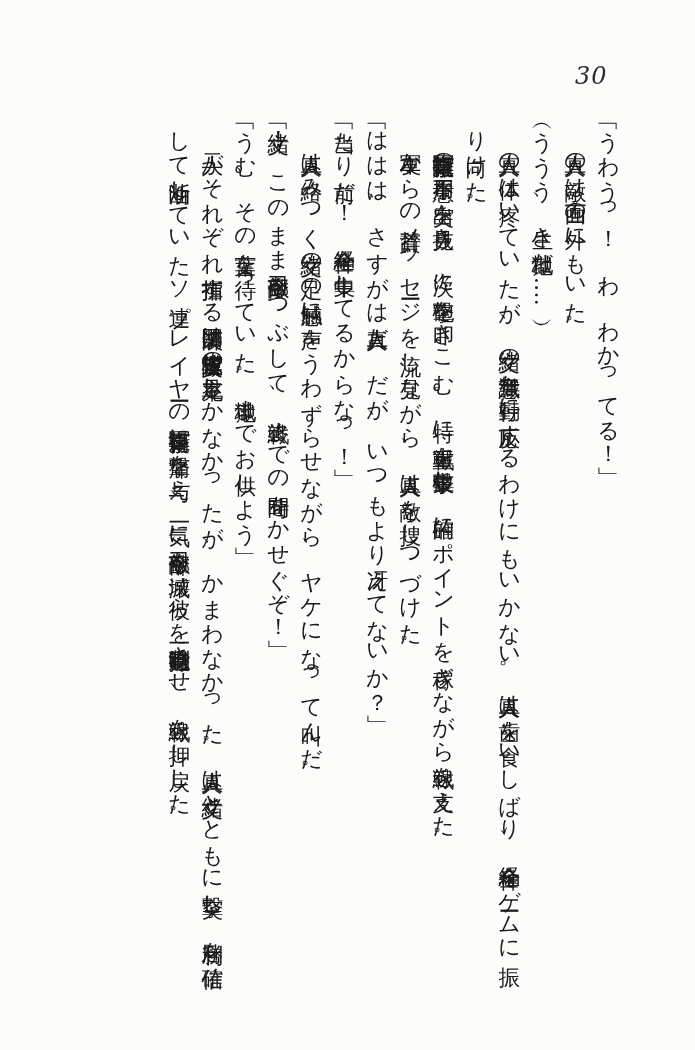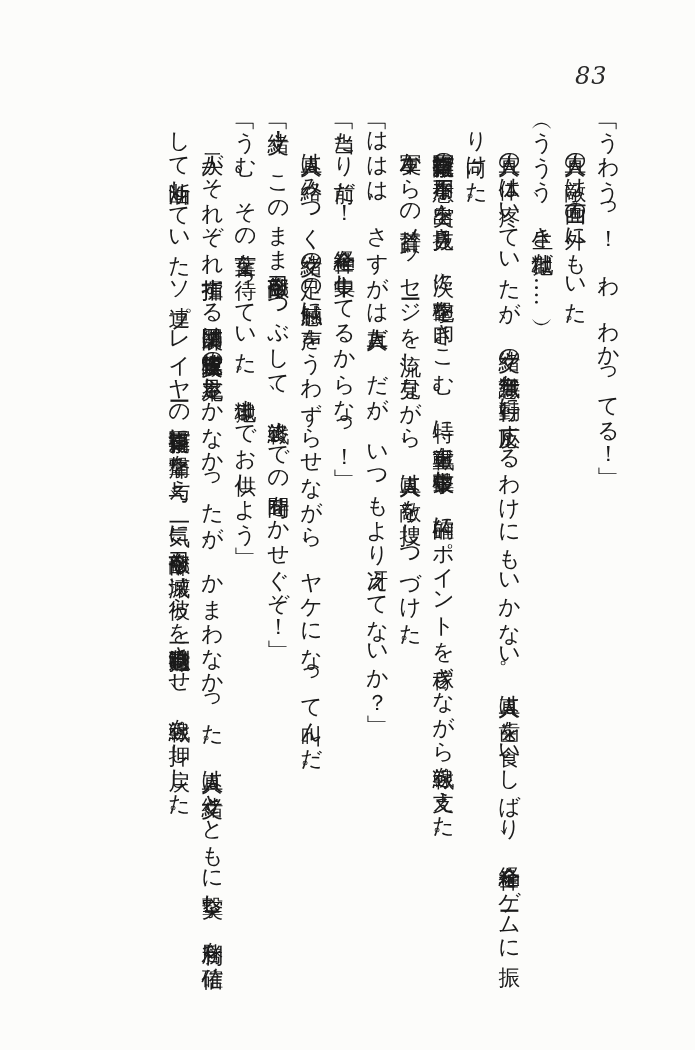--- a/index.html
+++ b/index.html
@@ -47,21 +47,21 @@
     text-indent: 0;
   }
   .text-block p.para.indent {
     text-indent: 1em;
   }
 </style>
 </head>
 <body>
 
 <div class="book-page">
-  <div class="page-number">83</div>
+  <div class="page-number">30</div>
   <div class="text-block">
       <p class="para">「うわうっ！　わ、わかってる！」</p>
       <p class="para indent">真人の敵は画面の外にもいた。</p>
       <p class="para">（ううう、生き地獄だ……）</p>
       <p class="para indent">真人の体は疼いていたが、文緒の無意識な行動に反応するわけにもいかない。真人は歯を食いしばり、全神経をゲームに振り向けた。</p>
       <p class="para indent">敵親衛打撃軍の不用意な突出を見抜き、次々に砲撃を叩きこむ。特に重戦車を集中撃破し、的確にポイントを稼ぎながら戦線を支えた。</p>
       <p class="para indent">友軍からの賛辞メッセージを流し見ながら、真人は敵を捜しつづけた。</p>
       <p class="para">「ははは、さすがは真人だ。だが、いつもより冴えてないか？」</p>
       <p class="para">「当たり前だ！　全神経を集中してるからなっ！」</p>
       <p class="para indent">真人は絡みつく文緒の足の感触に声をうわずらせながら、ヤケになって叫んだ。</p>

